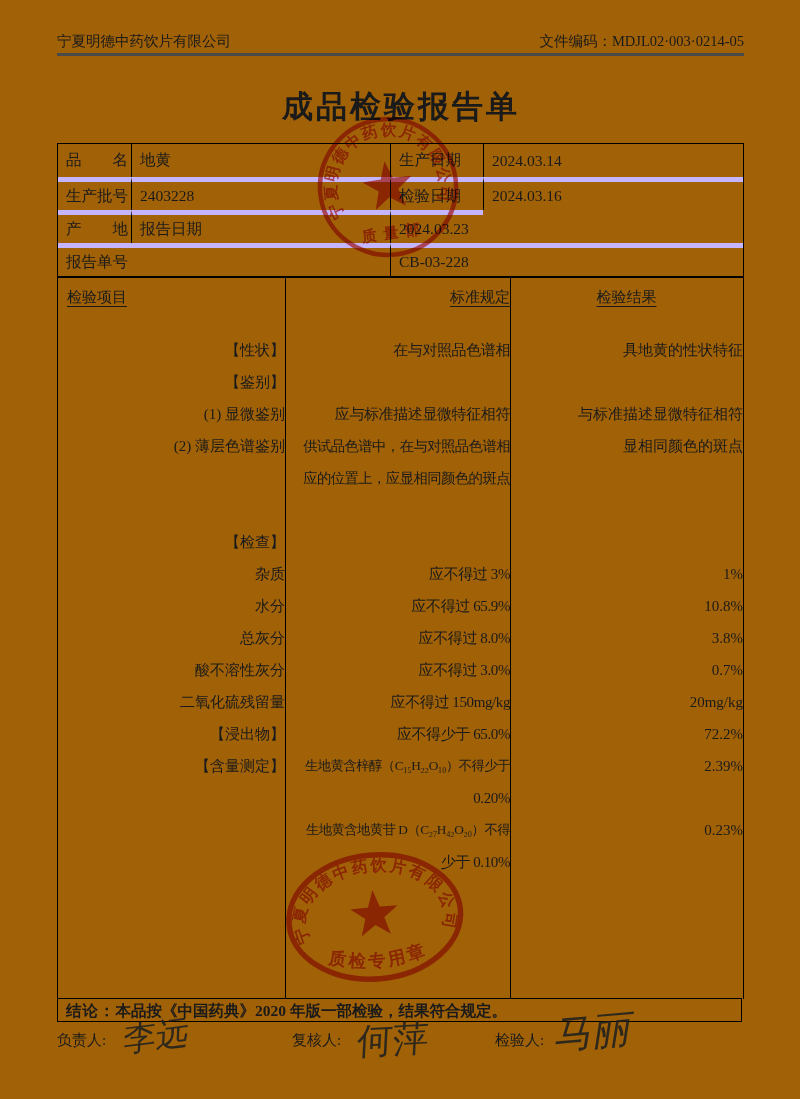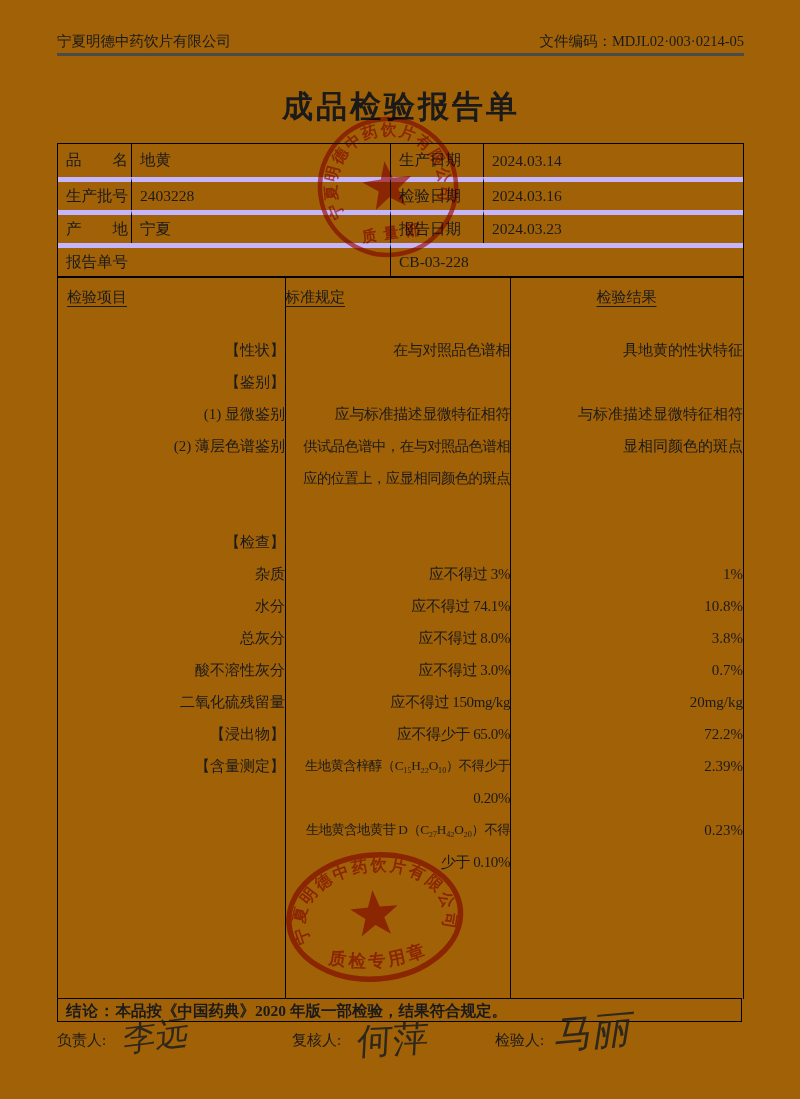--- a/index.html
+++ b/index.html
@@ -19,21 +19,21 @@
   .bl{border-left:1px solid #000;}
   .bt{border-top:5px solid #c4b5fd;}
   .span2{grid-column:span 2;}
   
   .main-table{position:absolute;left:57px;top:277px;width:685px;height:721px;border:1px solid #000;border-bottom:none;font-size:15px;}
   .vline{position:absolute;top:0;bottom:0;width:1px;background:#000;}
   .vl1{left:227px;}
   .vl2{left:452px;}
   .mh{position:absolute;top:9px;line-height:20px;}
   .mh1{left:0;width:227px;padding-left:9px;box-sizing:border-box;text-align:left;}
-  .mh2{left:227px;width:225px;text-align:left;}
+  .mh2{left:227px;width:225px;text-align:right;}
   .mh3{left:452px;width:233px;text-align:center;}
   .und{text-decoration:underline;text-underline-offset:4px;margin-top:39px;}
   .mrows{position:absolute;left:0;top:56px;width:100%;text-align:right;}
   .mrow{display:flex;height:32px;line-height:32px;white-space:nowrap;}
   .mc1{width:227px;padding-left:9px;box-sizing:border-box;}
   .mc2{width:225px;padding-left:7px;box-sizing:border-box;letter-spacing:-0.4px;}
   .mc3{width:233px;padding-left:10px;box-sizing:border-box;}
   .fitA{font-size:14.4px;letter-spacing:-0.6px;}
   .fitB{font-size:13.3px;letter-spacing:-0.5px;}
   
@@ -73,21 +73,20 @@
     <div class="ic bl">地黄</div>
     <div class="ic bl">生产日期</div>
     <div class="ic bl">2024.03.14</div>
 
     <div class="ic bt">生产批号</div>
     <div class="ic bl bt">2403228</div>
     <div class="ic bl bt">检验日期</div>
     <div class="ic bl bt">2024.03.16</div>
 
     <div class="ic bt">产　　地</div>
-    <div class="ic bl bt">宁夏</div>
     <div class="ic bl bt">报告日期</div>
     <div class="ic bl bt">2024.03.23</div>
 
     <div class="ic bt span2">报告单号</div>
     <div class="ic bl bt span2">CB-03-228</div>
   </div>
 
   <div class="main-table">
     <div class="vline vl1"></div>
     <div class="vline vl2"></div>
@@ -132,21 +131,21 @@
           <div class="mc2"></div>
           <div class="mc3"></div>
         </div>
       <div class="mrow">
           <div class="mc1">杂质</div>
           <div class="mc2">应不得过 3%</div>
           <div class="mc3">1%</div>
         </div>
       <div class="mrow">
           <div class="mc1">水分</div>
-          <div class="mc2">应不得过 74.1%</div>
+          <div class="mc2">应不得过 65.9%</div>
           <div class="mc3">10.8%</div>
         </div>
       <div class="mrow">
           <div class="mc1">总灰分</div>
           <div class="mc2">应不得过 8.0%</div>
           <div class="mc3">3.8%</div>
         </div>
       <div class="mrow">
           <div class="mc1">酸不溶性灰分</div>
           <div class="mc2">应不得过 3.0%</div>

